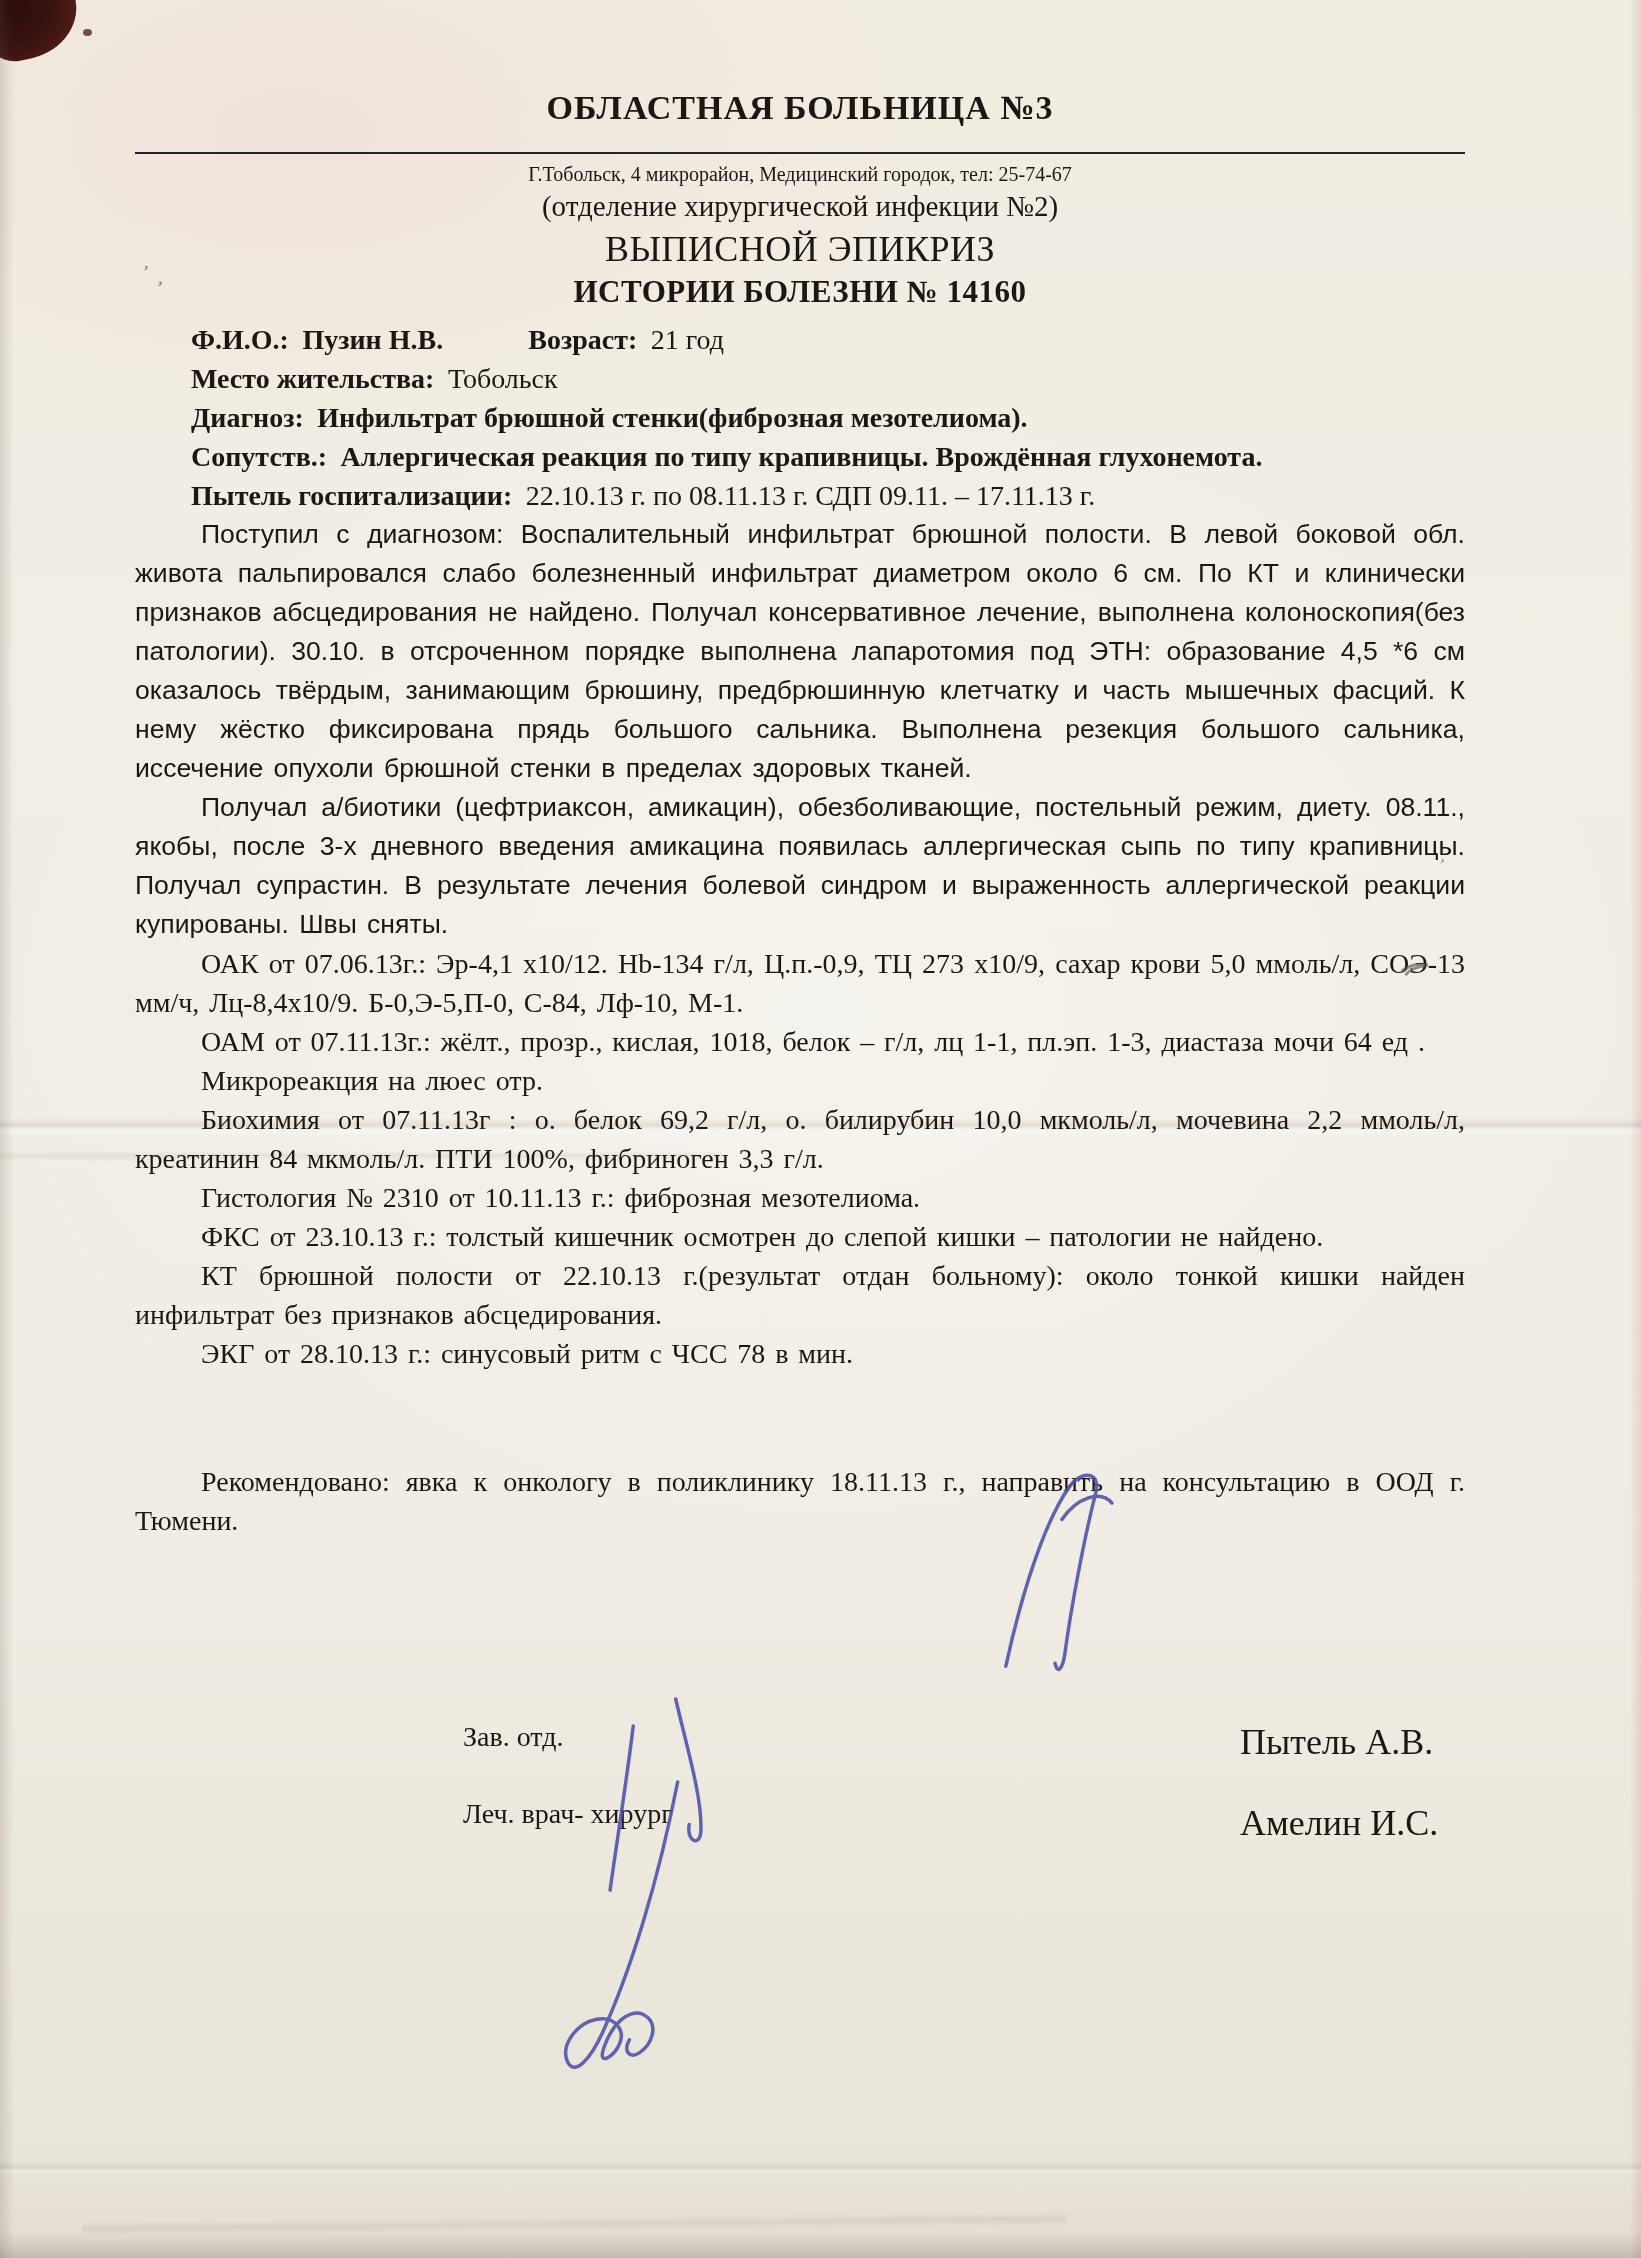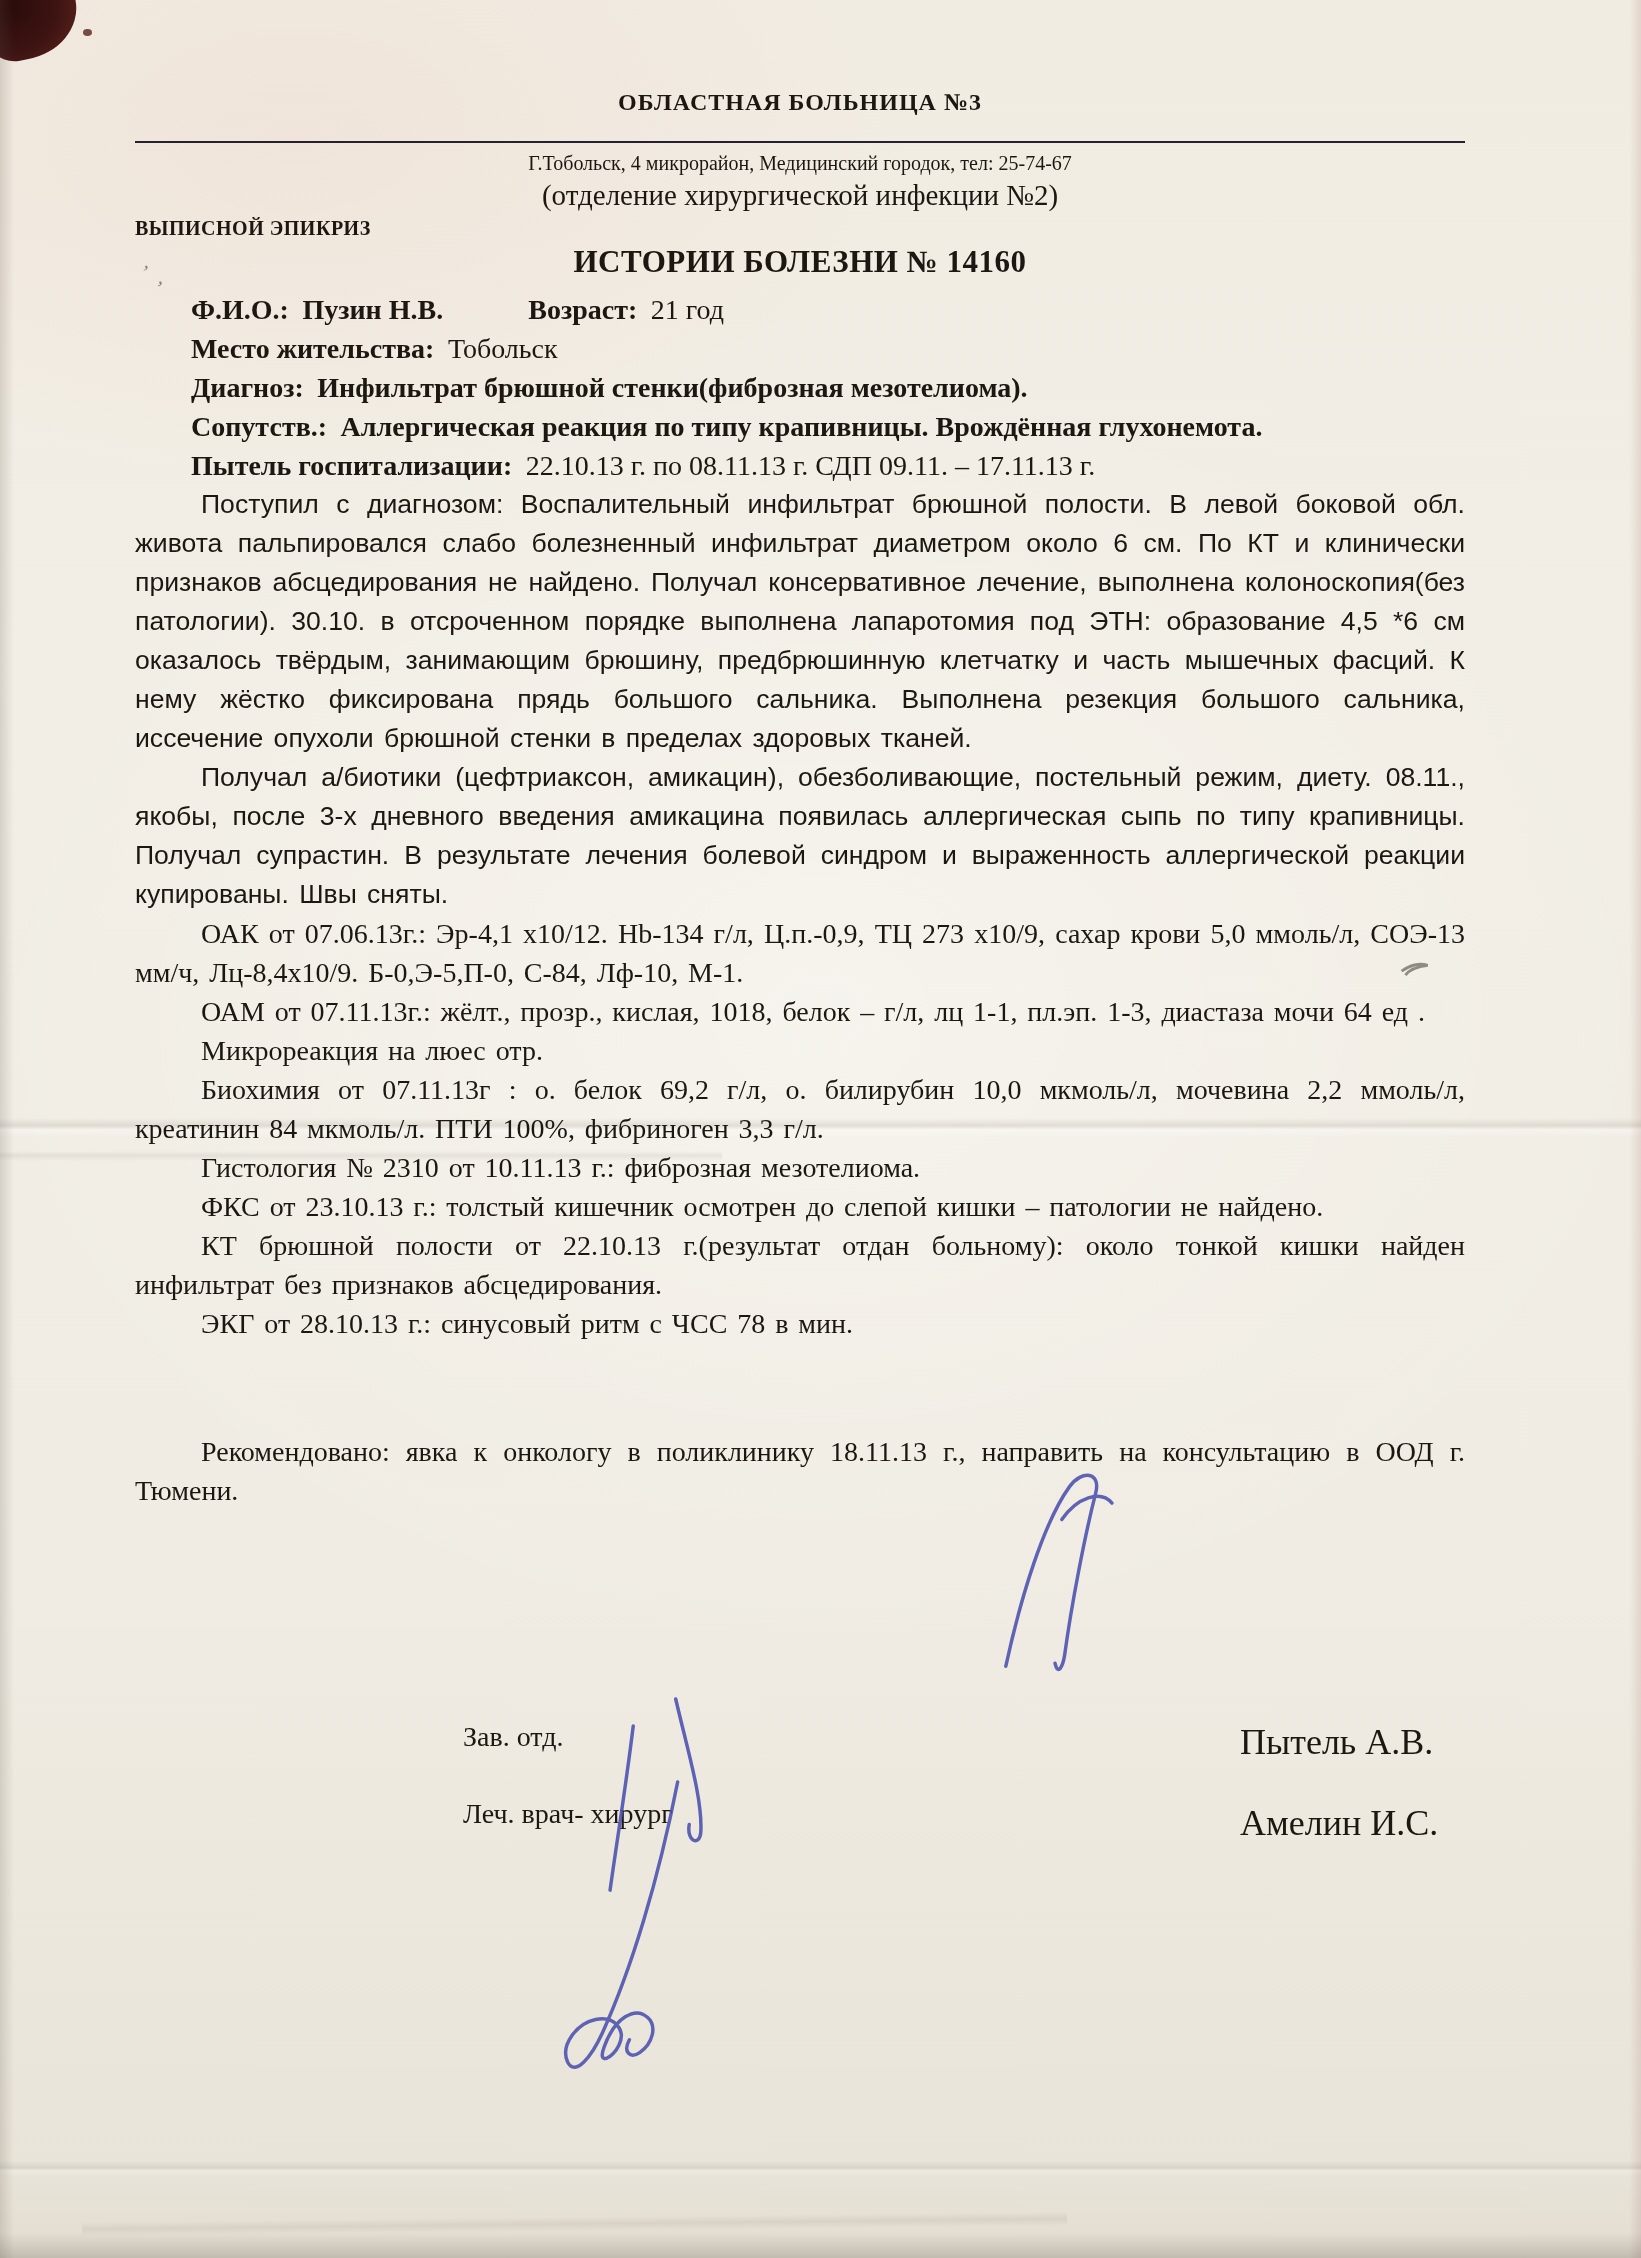--- a/index.html
+++ b/index.html
@@ -38,25 +38,25 @@
   .edge-right { position:absolute; right:0; top:0; width:11.6px; height:100%;
     background:linear-gradient(270deg, rgba(150,90,85,0.16), rgba(150,90,85,0)); }
   .edge-bottom { position:absolute; left:0; bottom:0; width:100%; height:25px;
     background:linear-gradient(0deg, rgba(80,72,62,0.22), rgba(80,72,62,0)); }
   .tiny-mark { position:absolute; color:#6b655e; font-size:21px; letter-spacing:3.9px; opacity:.75; }
   .m1 { left:141px; top:263px; transform:rotate(14deg); }
   .m2 { left:1439px; top:855px; transform:rotate(8deg); font-size:17.4px; }
 
   
   .content { position:absolute; left:135px; top:89px; width:1330px; }
-  .hospital-name { text-align:center; font-weight:bold; font-size:24px; letter-spacing:1px; }
+  .hospital-name { text-align:center; font-weight:bold; font-size:34px; letter-spacing:1px; }
   .head-rule { height:0; border-top:2.9px solid #262033; margin-top:25px; }
   .address { text-align:center; font-size:20px; margin-top:8.7px; }
   .dept { text-align:center; font-size:29px; margin-top:4.8px; }
-  .doc-title { font-weight:bold; font-size:20px; margin-top:4.8px; letter-spacing:0.5px; }
+  .doc-title { text-align:center; font-weight:normal; font-size:36px; margin-top:4.8px; letter-spacing:0.5px; }
   .doc-title2 { text-align:center; font-weight:bold; font-size:31px; margin-top:3.9px; letter-spacing:0.5px; }
 
   .info { margin-top:9.7px; margin-left:56px; font-size:28px; line-height:39px; }
   .info-line { white-space:nowrap; }
   .lbl { font-weight:bold; }
   .bold { font-weight:bold; }
   .age-gap { display:inline-block; width:85px; }
   .gap-s { display:inline-block; width:13.5px; }
 
   .body-text { font-size:28px; line-height:39px; text-align:justify; margin:0; text-indent:66px; word-spacing:2.9px; }

